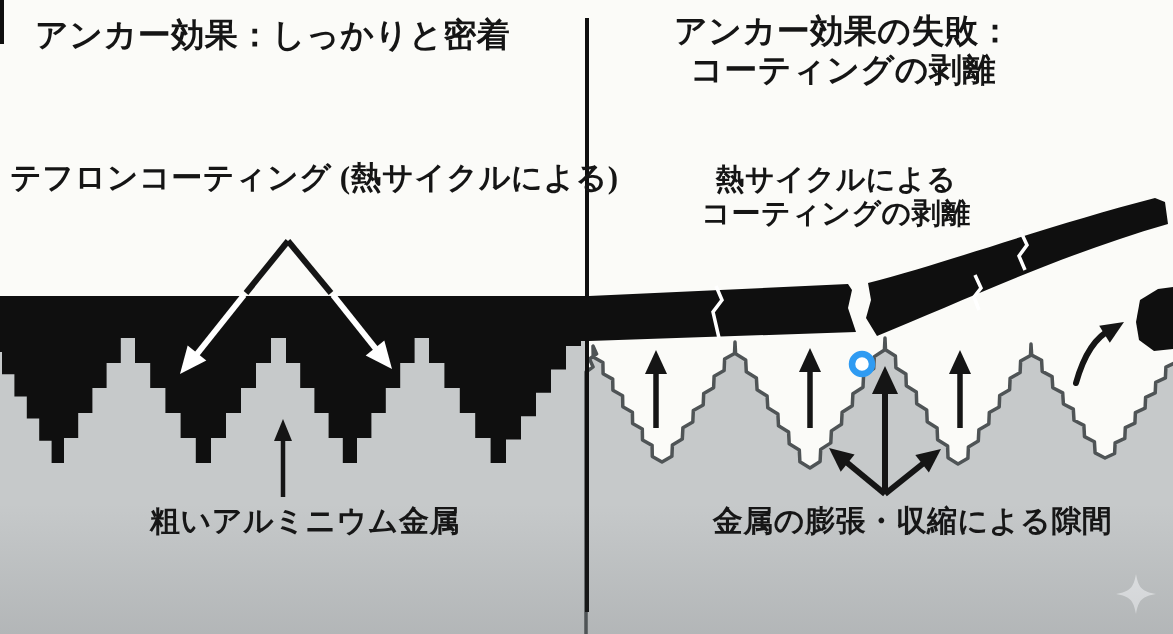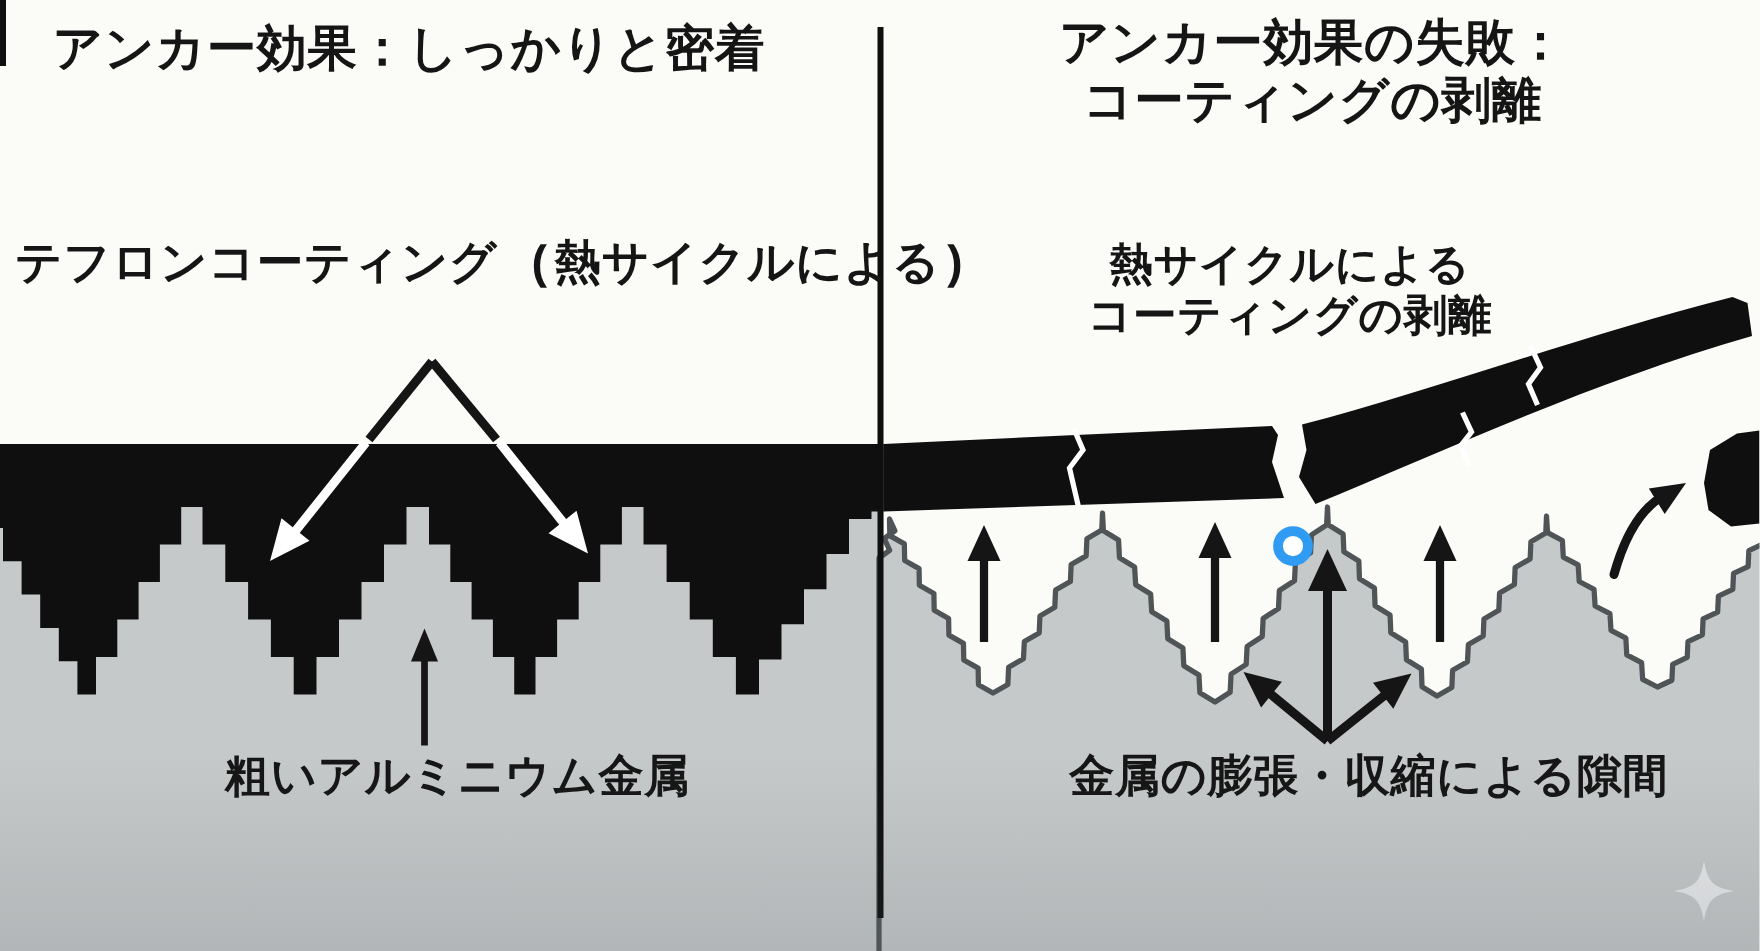--- a/index.html
+++ b/index.html
@@ -1,21 +1,21 @@
 <!DOCTYPE html>
 <html style="--coating-black: #0f0f0f; --metal-gray: #c6c9ca; --peak-outline: #4f5456; --highlight-blue: #2f9bf2; --bg-white: #fbfbf8; --sparkle: #e9ebec; --text-black: #151515;"><head>
 <meta charset="utf-8">
 <style>
   html,body{margin:0;padding:0;}
   #stage{
     position:relative;
     width:1173px;height:634px;
     overflow:hidden;
     background:var(--bg-white,#fbfbf8);
-    font-family:Liberation Mono, monospace;
+    font-family:Liberation Serif, serif;
   }
   #art{position:absolute;left:0;top:0;z-index:1;}
   .fill-coating{fill:var(--coating-black,#0f0f0f);}
   .fill-metal{fill:var(--metal-gray,#c6c9ca);}
   .metal-outlined{fill:var(--metal-gray,#c6c9ca);stroke:var(--peak-outline,#4f5456);stroke-width:3.5;stroke-linejoin:round;}
   .arrow-black{stroke:var(--text-black,#151515);fill:none;}
   .head-black{fill:var(--text-black,#151515);stroke:none;}
   .arrow-white{stroke:#fff;fill:none;}
   .head-white{fill:#fff;stroke:none;}
   .crack{stroke:#fff;stroke-width:3.5;fill:none;stroke-linejoin:miter;}
@@ -135,28 +135,28 @@
 
     <rect x="0" y="0" width="4" height="44" class="divider"></rect>
 
     <g transform="translate(1136,594)">
       <path class="sparkle" d="M0,-20 C2.5,-6 6,-2.5 20,0 C6,2.5 2.5,6 0,20 C-2.5,6 -6,2.5 -20,0 C-6,-2.5 -2.5,-6 0,-20 Z"></path>
     </g>
   </svg>
 
   <div class="label title" style="left:35px;top:16px;width:460px;">アンカー効果：しっかりと密着</div>
 
-  <div class="label title" style="left:640px;top:12px;width:470px;text-align:center;">
+  <div class="label title" style="left:608px;top:12px;width:470px;text-align:center;">
     <div>アンカー効果の失敗：</div>
     <div>コーティングの剥離</div>
   </div>
 
   <div class="label sub" style="left:10px;top:160px;width:575px;font-size:31px;">テフロンコーティング (熱サイクルによる)</div>
 
-  <div class="label sub" style="left:640px;top:162px;width:440px;font-size:29px;">
+  <div class="label sub" style="left:616px;top:162px;width:440px;font-size:29px;">
     <div>熱サイクルによる</div>
     <div>コーティングの剥離</div>
   </div>
 
   <div class="label sub" style="left:80px;top:503px;width:450px;">粗いアルミニウム金属</div>
 
   <div class="label sub" style="left:655px;top:503px;width:515px;">金属の膨張・収縮による隙間</div>
 
   <div class="shade"></div>
 </div>

